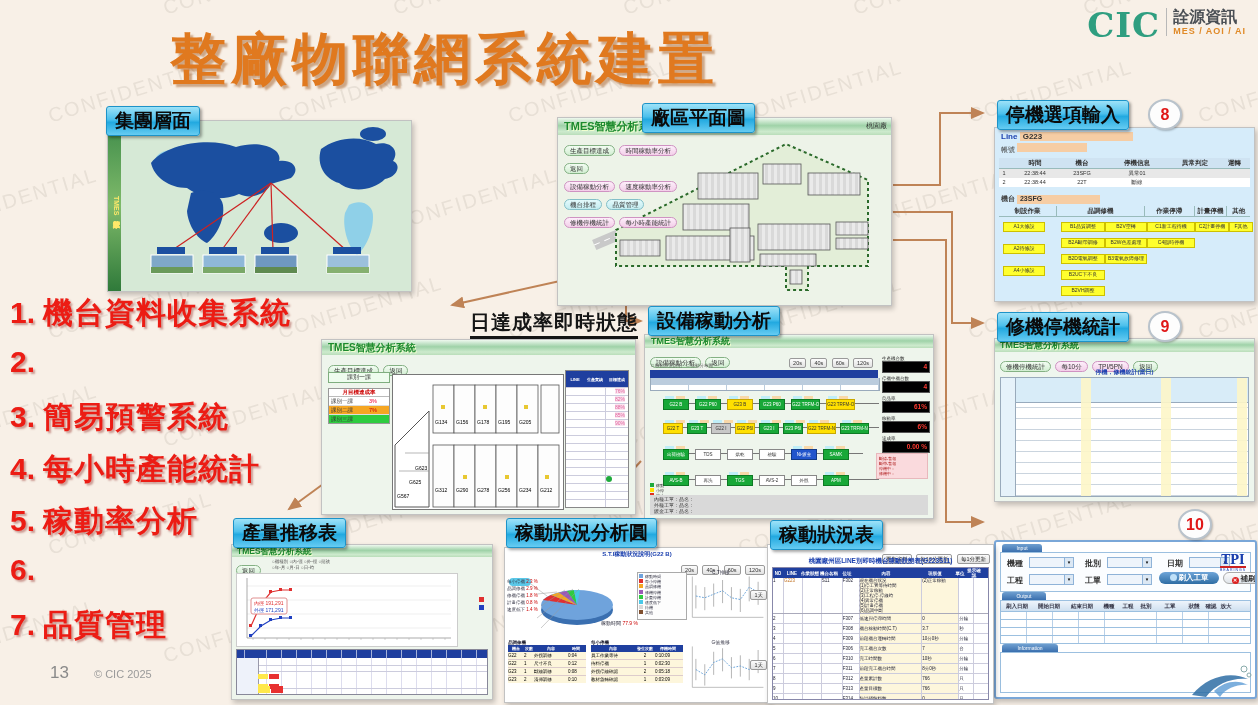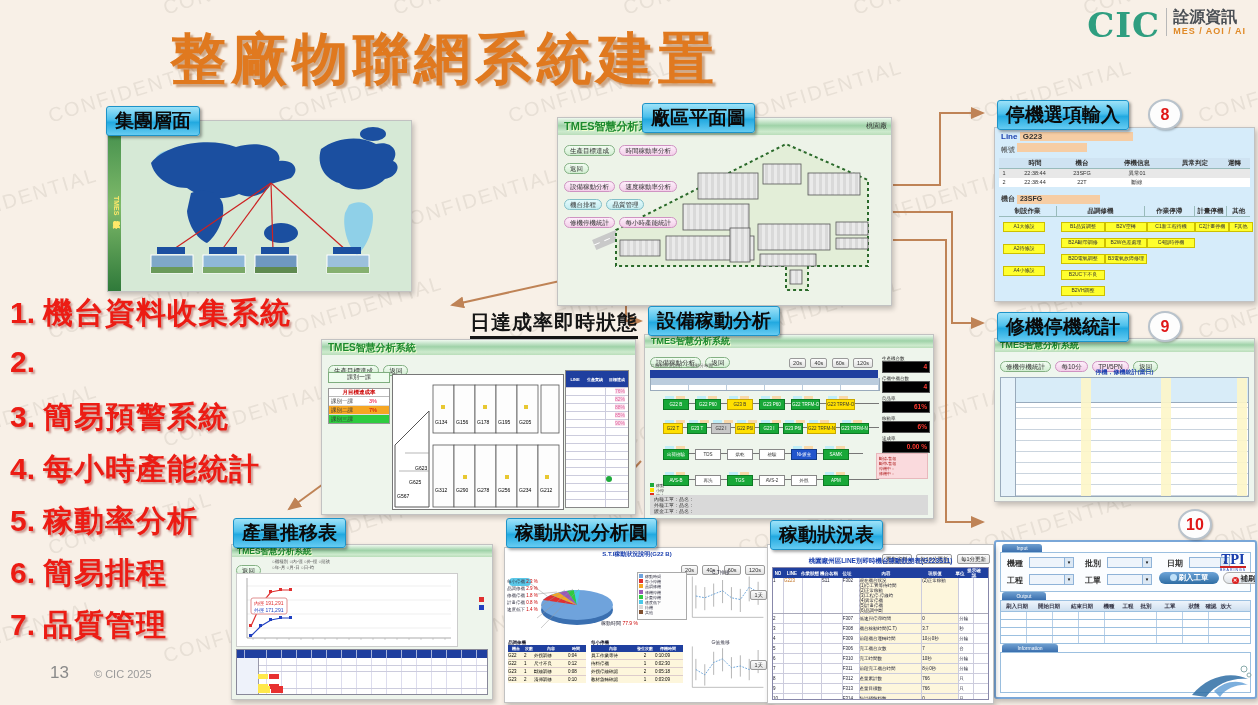--- a/index.html
+++ b/index.html
@@ -128,21 +128,20 @@
     <div class="feat">
         <span class="n">4.</span>
         <span class="t">每小時產能統計</span>
       </div>
     <div class="feat">
         <span class="n">5.</span>
         <span class="t">稼動率分析</span>
       </div>
     <div class="feat">
         <span class="n">6.</span>
-        <span class="t">簡易排程</span>
       </div>
     <div class="feat">
         <span class="n">7.</span>
         <span class="t">品質管理</span>
       </div>
   </div>
 
   <svg class="arrow-layer" width="1258" height="705" viewBox="0 0 1258 705">
     <defs>
       <marker id="ah" markerWidth="8" markerHeight="8" refX="6" refY="3" orient="auto">

